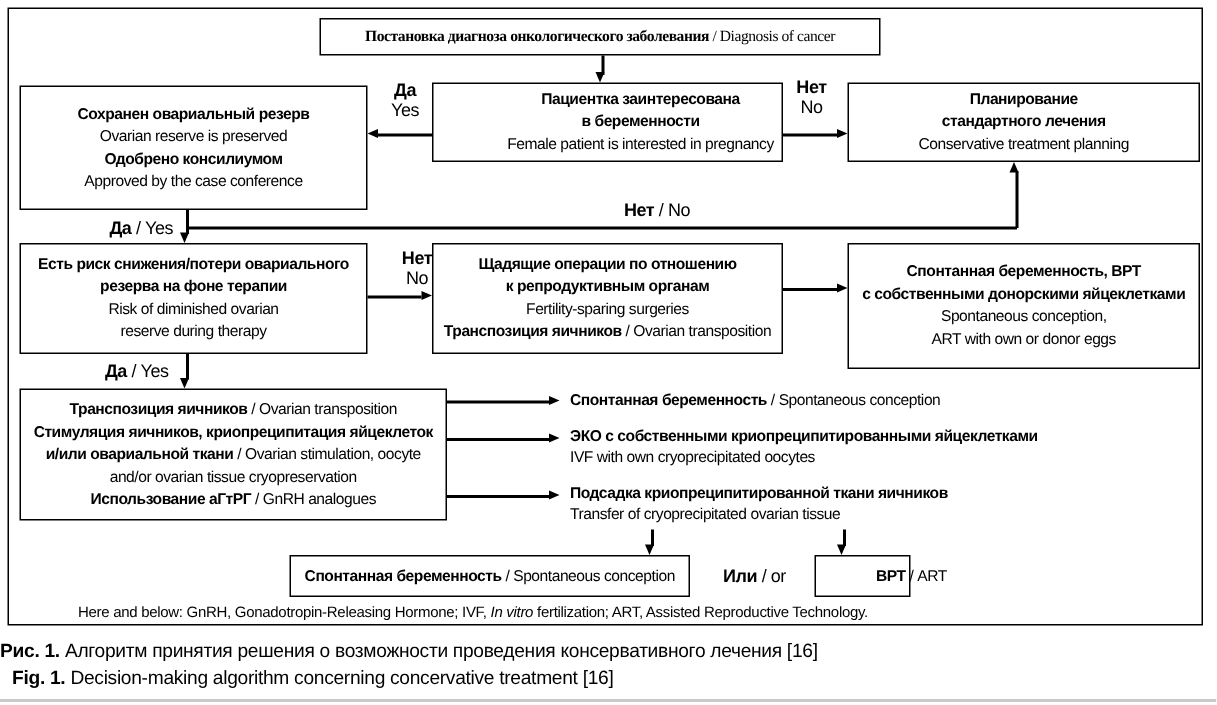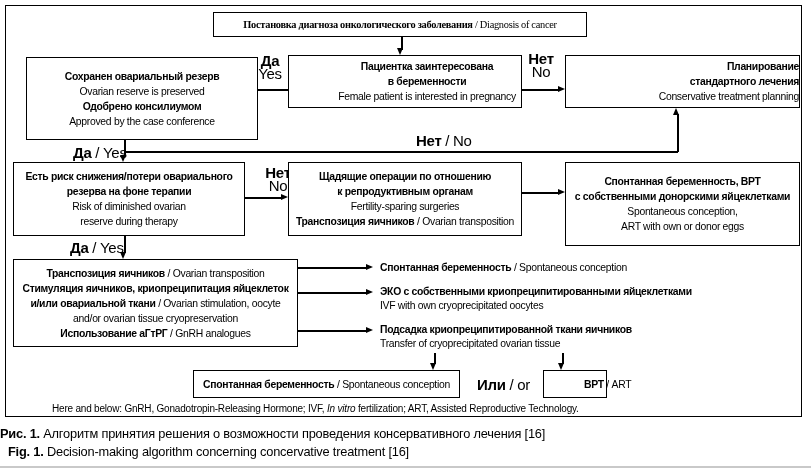--- a/index.html
+++ b/index.html
@@ -11,21 +11,21 @@
          display:flex; flex-direction:column; justify-content:center; align-items:center;
          text-align:center; font-size:10.4px; letter-spacing:-0.3px; line-height:15px; }
   .box .ln { white-space:nowrap; width:100%; }
   .hl { position:absolute; height:1.5px; background:#000; }
   .vl { position:absolute; width:1.5px; background:#000; }
   .ah { position:absolute; width:0; height:0; }
   .ah.r { border-top:3.5px solid transparent; border-bottom:3.5px solid transparent; border-left:7px solid #000; }
   .ah.l { border-top:3.5px solid transparent; border-bottom:3.5px solid transparent; border-right:7px solid #000; }
   .ah.d { border-left:3.5px solid transparent; border-right:3.5px solid transparent; border-top:7px solid #000; }
   .ah.u { border-left:3.5px solid transparent; border-right:3.5px solid transparent; border-bottom:7px solid #000; }
-  .lbl { position:absolute; font-size:15px; letter-spacing:-0.3px; line-height:13px;
+  .lbl { position:absolute; font-size:12px; letter-spacing:-0.3px; line-height:13px;
          text-align:center; white-space:nowrap; }
   .txt { position:absolute; font-size:10.4px; letter-spacing:-0.3px; line-height:14px; white-space:nowrap; }
   .foot { position:absolute; font-size:10px; letter-spacing:-0.2px; white-space:nowrap;padding-left:40px; }
   .cap { position:absolute; font-size:12.8px; letter-spacing:-0.2px; white-space:nowrap; }
   .divider { position:absolute; background:#c9c9c9; }
   b { font-weight:bold; }
   i { font-style:italic; }
 </style>
 </head>
 <body>
@@ -47,34 +47,34 @@
   <div class="hl" style="left:250px;top:89px;width:38px;"></div>
   <div class="ah l" style="left:245px;top:86px;"></div>
 
   <div class="lbl" style="left:521px;top:52px;width:40px;">
     <div><b>Нет</b></div>
     <div><span>No</span></div>
   </div>
   <div class="hl" style="left:522px;top:89px;width:36px;"></div>
   <div class="ah r" style="left:558px;top:86px;"></div>
 
-  <div class="box" style="left:26px;top:57px;width:232px;height:83px;">
+  <div class="box" style="left:13px;top:57px;width:232px;height:83px;">
     <div class="ln"><b>Сохранен овариальный резерв</b></div>
     <div class="ln"><span>Ovarian reserve is preserved</span></div>
     <div class="ln"><b>Одобрено консилиумом</b></div>
     <div class="ln"><span>Approved by the case conference</span></div>
   </div>
 
   <div class="box" style="left:288px;top:55px;width:234px;height:53px;padding-left:44px;">
     <div class="ln"><b>Пациентка заинтересована</b></div>
     <div class="ln"><b>в беременности</b></div>
     <div class="ln"><span>Female patient is interested in pregnancy</span></div>
   </div>
 
-  <div class="box" style="left:565px;top:55px;width:235px;height:53px;text-align:right;">
+  <div class="box" style="left:565px;top:55px;width:235px;height:53px;">
     <div class="ln"><b>Планирование</b></div>
     <div class="ln"><b>стандартного лечения</b></div>
     <div class="ln"><span>Conservative treatment planning</span></div>
   </div>
 
   <div class="lbl" style="left:73px;top:146px;">
     <b>Да</b><span> / Yes</span>
   </div>
   <div class="vl" style="left:124px;top:140px;height:16px;"></div>
   <div class="ah d" style="left:120px;top:155px;"></div>

